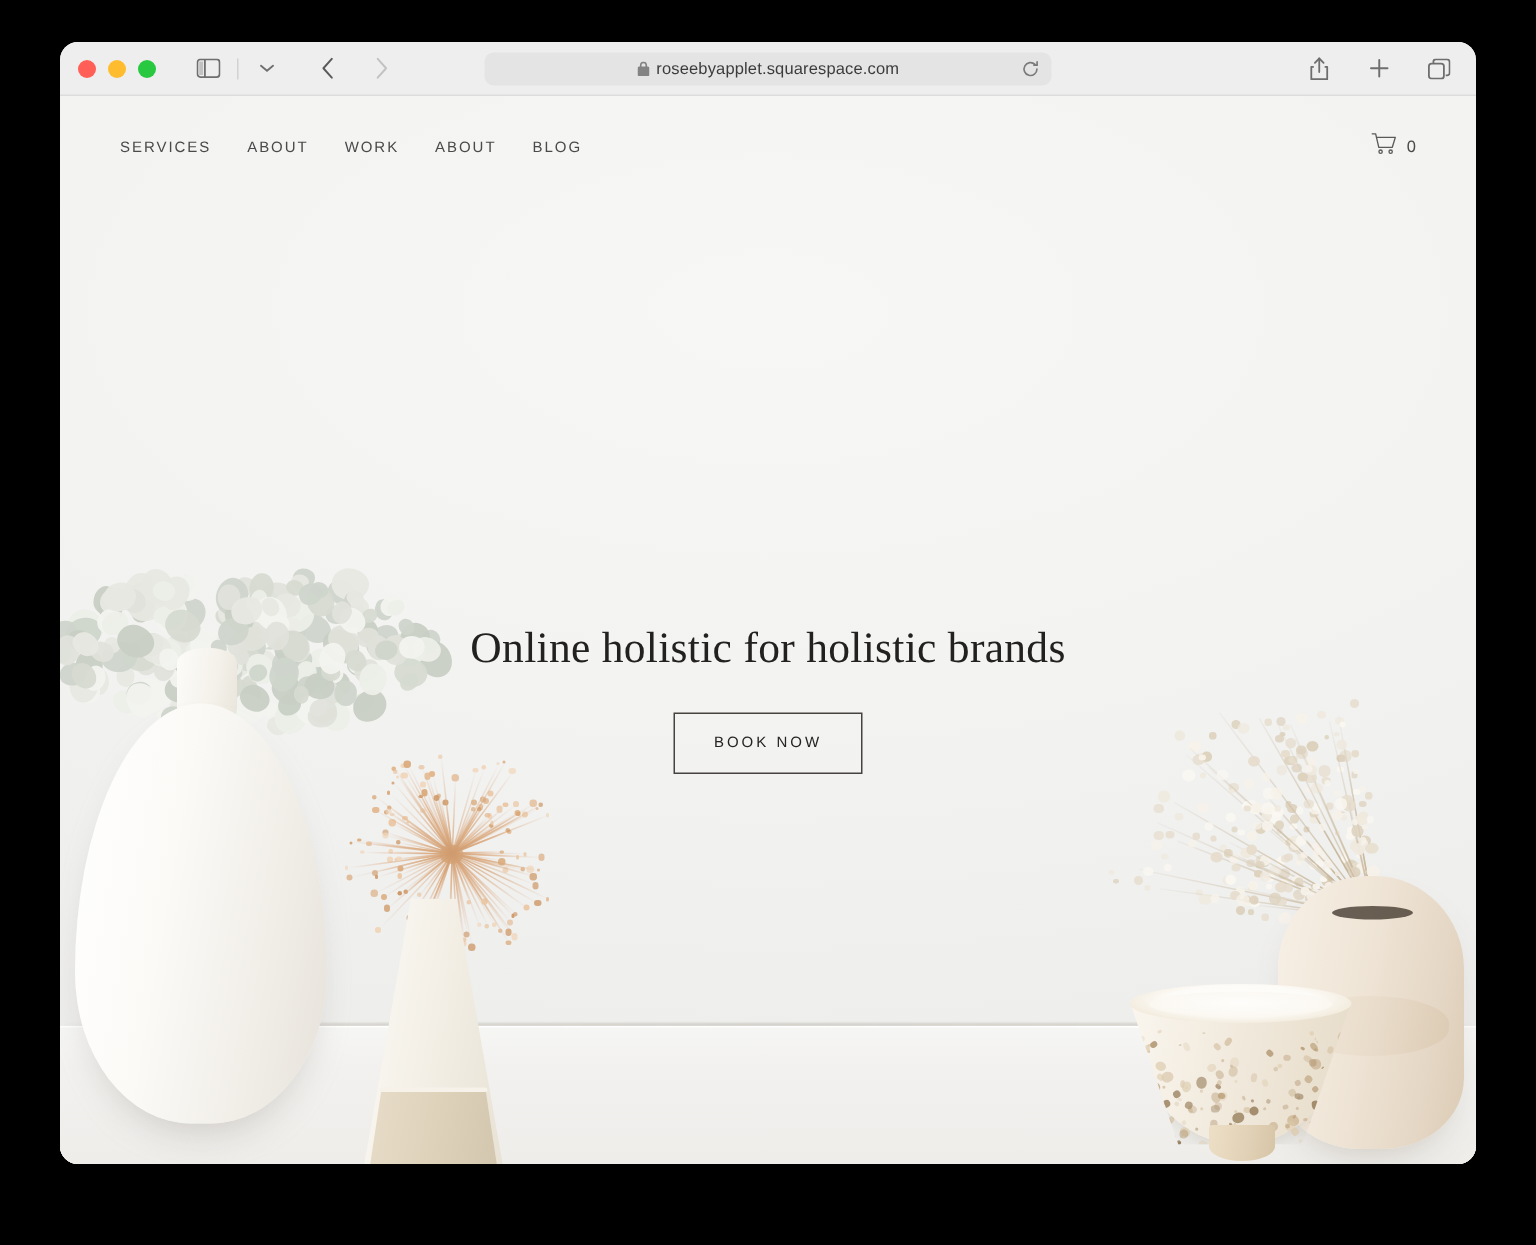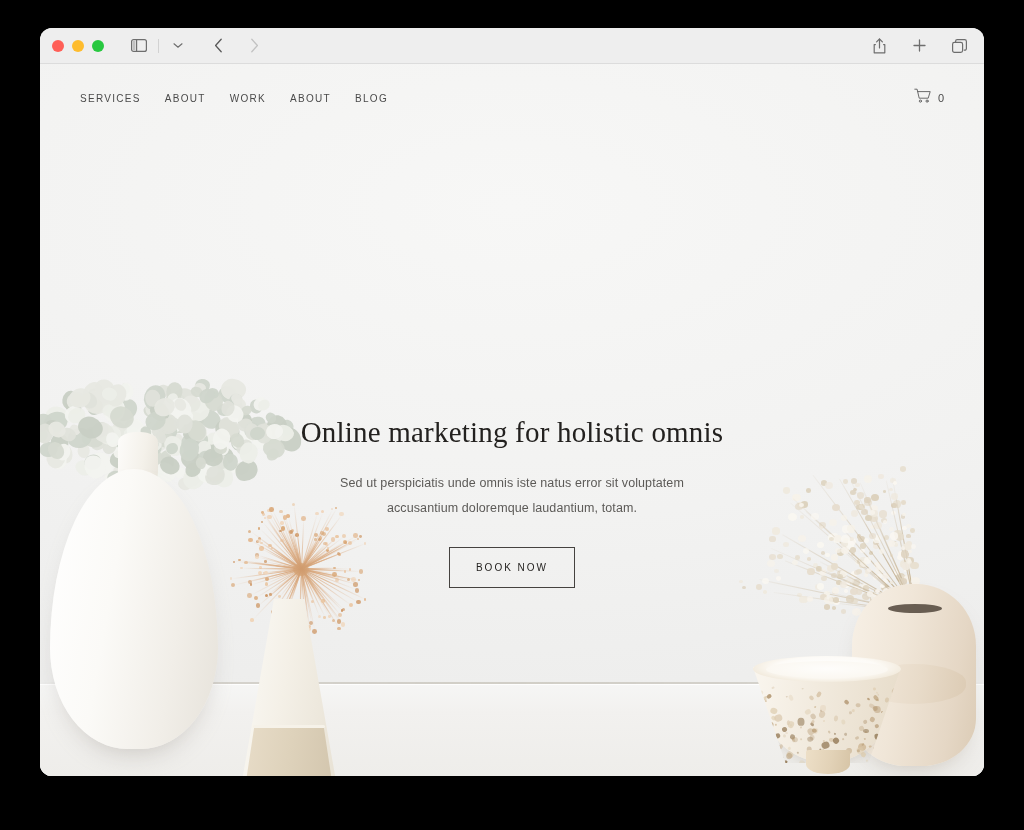--- a/index.html
+++ b/index.html
@@ -411,20 +411,34 @@
           <path d="M7.2 1.2 L1.6 7.5 L7.2 13.8"></path>
         </svg>
       </div>
       <div class="tb-btn disabled">
         <svg width="9" height="15" viewBox="0 0 9 15" fill="none" stroke="#c2c2c2" stroke-width="1.3" stroke-linecap="round" stroke-linejoin="round">
           <path d="M1.8 1.2 L7.4 7.5 L1.8 13.8"></path>
         </svg>
       </div>
     </div>
 
+    <div class="urlbar">
+      <span class="lock">
+        <svg width="8" height="10" viewBox="0 0 8 10" fill="currentColor">
+          <path d="M4 0C2.6 0 1.6 1 1.6 2.4V3.4H1.1C0.5 3.4 0 3.9 0 4.5V8.6C0 9.2 0.5 9.7 1.1 9.7H6.9C7.5 9.7 8 9.2 8 8.6V4.5C8 3.9 7.5 3.4 6.9 3.4H6.4V2.4C6.4 1 5.4 0 4 0ZM4 1.1C4.8 1.1 5.3 1.6 5.3 2.4V3.4H2.7V2.4C2.7 1.6 3.2 1.1 4 1.1Z"></path>
+        </svg>
+      </span>
+      <span class="url-text">roseebyapplet.squarespace.com</span>
+      <span class="reload">
+        <svg width="12" height="12" viewBox="0 0 12 12" fill="none" stroke="currentColor" stroke-width="1.1" stroke-linecap="round">
+          <path d="M10.3 6a4.3 4.3 0 1 1-1.3-3.05"></path>
+          <path d="M10.4 1.2 L10.4 3.4 L8.2 3.4"></path>
+        </svg>
+      </span>
+    </div>
 
     <div class="tb-right">
       <div class="tb-btn">
         <svg width="13" height="16" viewBox="0 0 13 16" fill="none" stroke="currentColor" stroke-width="1.2" stroke-linecap="round" stroke-linejoin="round">
           <path d="M6.5 1 L6.5 10"></path>
           <path d="M3.6 3.9 L6.5 1 L9.4 3.9"></path>
           <path d="M2.4 6.6 H1.2 V14.8 H11.8 V6.6 H10.6"></path>
         </svg>
       </div>
       <div class="tb-btn">
@@ -1371,19 +1385,18 @@
               <circle cx="6.4" cy="13.1" r="1.1"></circle>
               <circle cx="13.1" cy="13.1" r="1.1"></circle>
             </svg>
           </span>
           <span class="cart-count">0</span>
         </div>
       </div>
     </div>
 
     <div class="hero">
-      <h1 class="headline">Online marketing for holistic omnis</h1>
-      <p class="subcopy">Sed ut perspiciatis unde omnis iste natus error sit voluptatem accusantium doloremque laudantium, totam.</p>
+      <h1 class="headline">Online holistic for holistic brands</h1>
       <button class="book-btn">BOOK NOW</button>
     </div>
 
   </div>
 </div>
 
 </body></html>

